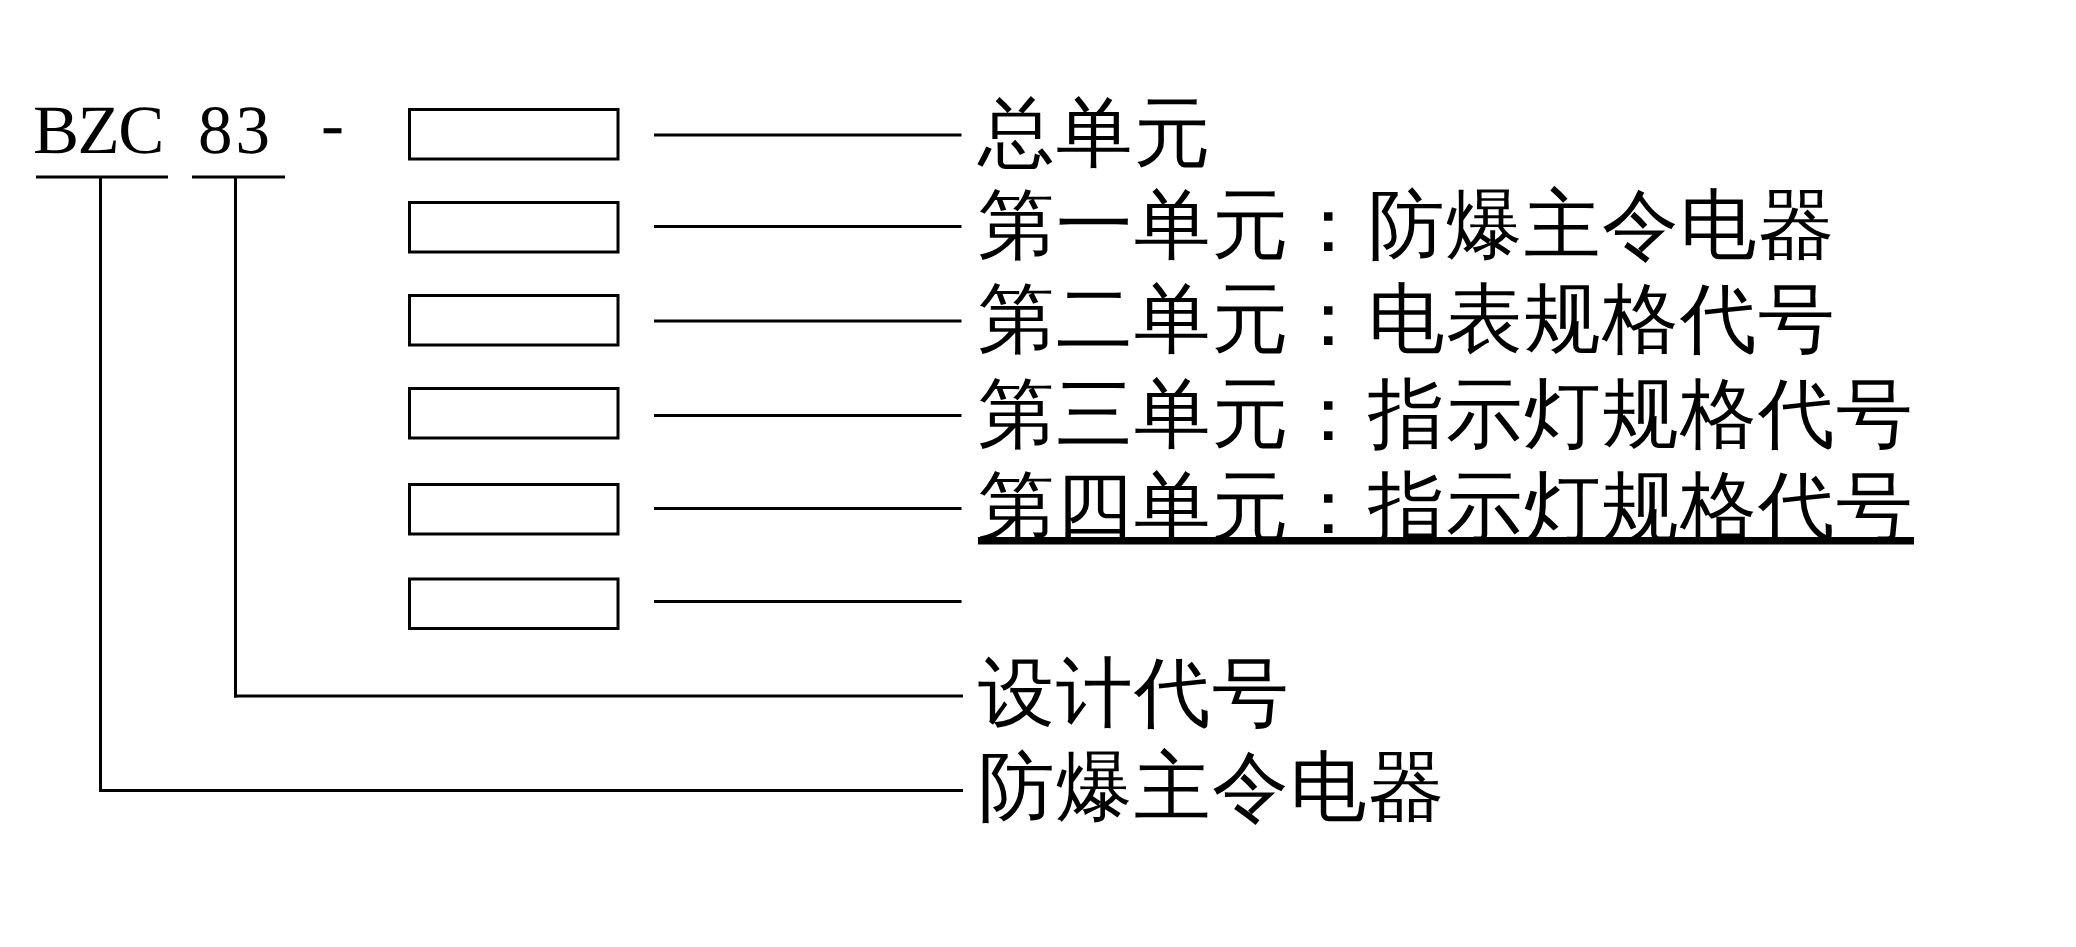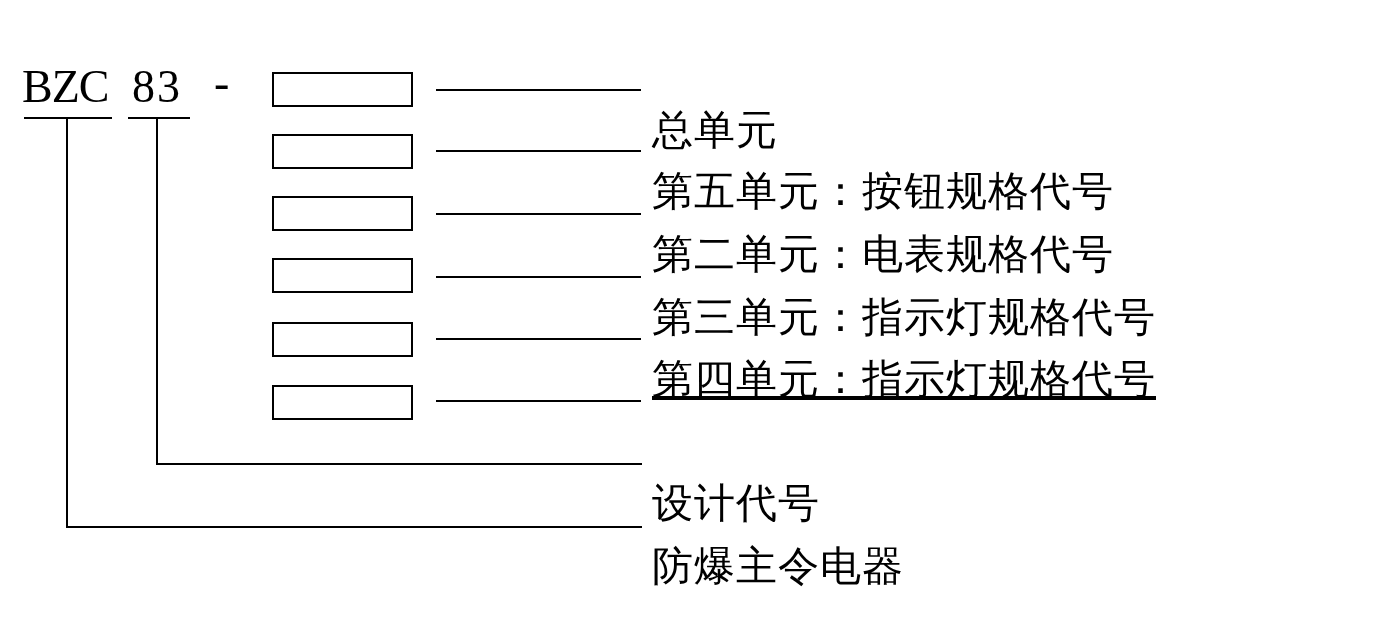--- a/index.html
+++ b/index.html
@@ -49,27 +49,26 @@
   }
   
   .leader {
     left: 436px;
     width: 205px;
   }
   
   .cjk-label {
     position: absolute;
     left: 652px;
-    font-size: 41px;
+    font-size: 51px;
     line-height: 54px;
     letter-spacing: 1px;
     white-space: nowrap;
     color: #000;
     font-family: "Liberation Serif", "DejaVu Serif", serif;
-    margin-top: 40px;
   }
 </style>
 </head>
 <body>
 
 <div class="canvas">
 
   <span class="model-text" style="left:22px; top:64px;">BZC</span>
   <span class="model-text" style="left:132px; top:64px; letter-spacing:2px;text-align:right;">83</span>
   <span class="model-text" style="left:214px; top:60px;">-</span>
@@ -82,21 +81,21 @@
 
   <div class="vline" style="left:156px; top:118px; height:347px;"></div>
   <div class="hline" style="left:156px; top:463px; width:486px;"></div>
 
   <div class="code-box" style="top:72px;"></div>
   <div class="hline leader" style="top:89px;"></div>
   <div class="cjk-label" style="top:63px;">总单元</div>
 
   <div class="code-box" style="top:134px;"></div>
   <div class="hline leader" style="top:150px;"></div>
-  <div class="cjk-label" style="top:124px;">第五单元：按钮规格代号</div>
+  <div class="cjk-label" style="top:124px;">第一单元：防爆主令电器</div>
 
   <div class="code-box" style="top:196px;"></div>
   <div class="hline leader" style="top:213px;"></div>
   <div class="cjk-label" style="top:187px;text-align:right;">第二单元：电表规格代号</div>
 
   <div class="code-box" style="top:258px;"></div>
   <div class="hline leader" style="top:276px;"></div>
   <div class="cjk-label" style="top:250px;">第三单元：指示灯规格代号</div>
 
   <div class="code-box" style="top:322px;"></div>

